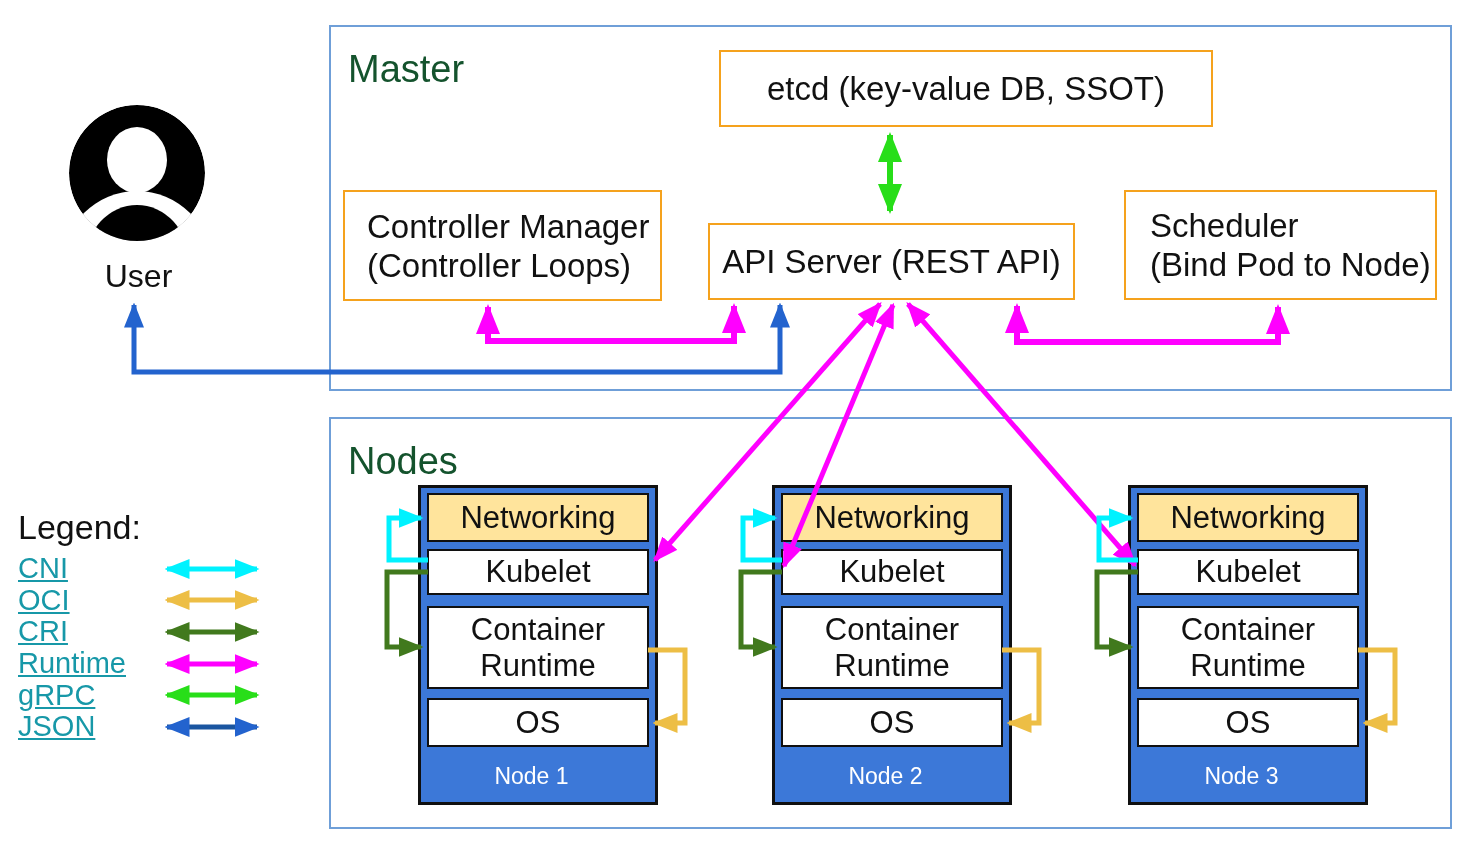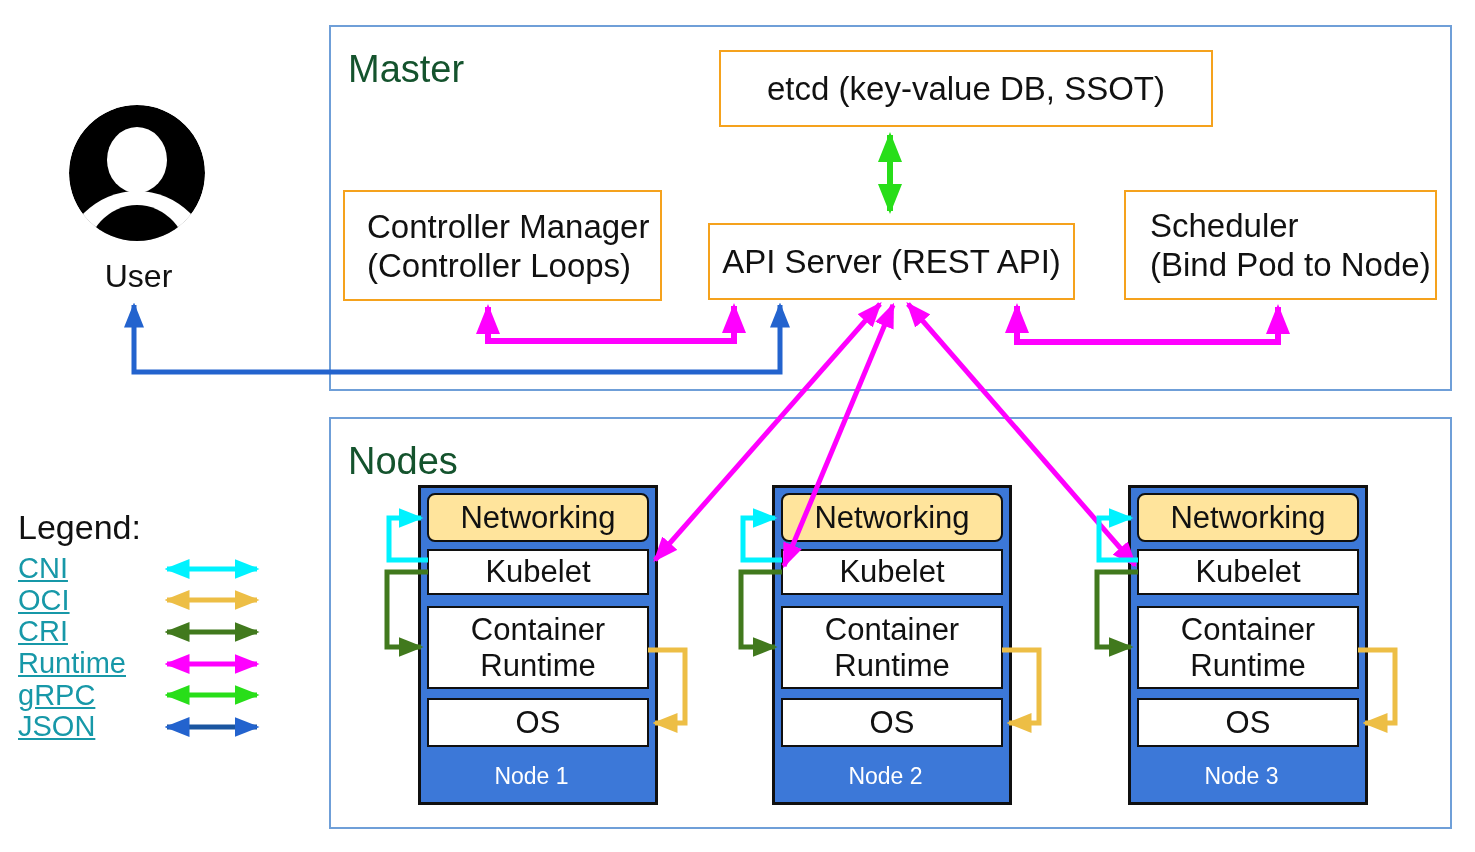--- a/index.html
+++ b/index.html
@@ -24,21 +24,21 @@
   }
   .node{
     position:absolute;top:485px;width:240px;height:320px;background:var(--node_blue);
     border:3px solid #101010;box-sizing:border-box;
   }
   .layer{
     position:absolute;left:6px;width:222px;background:#fff;border:2px solid #101010;box-sizing:border-box;
     display:flex;align-items:center;justify-content:center;text-align:center;
     font-size:31px;line-height:36px;color:#111;
   }
-  .layer.net{background:var(--net_fill);border-radius:8px;}
+  .layer.net{background:var(--net_fill);}
   .node-name{
     position:absolute;left:0;right:13px;top:259px;height:58px;display:flex;align-items:center;justify-content:center;
     color:#ffffff;font-size:23px;
   }
   .legend{position:absolute;left:18px;top:508px;}
   .legend-title{font-size:34px;color:#111;margin-bottom:6px;}
   .lg-row{display:flex;align-items:center;height:31.6px;gap:16px;}
   .lg-link{
     display:inline-block;width:125px;font-size:29px;color:var(--teal);text-decoration:underline;cursor:pointer;
   }

